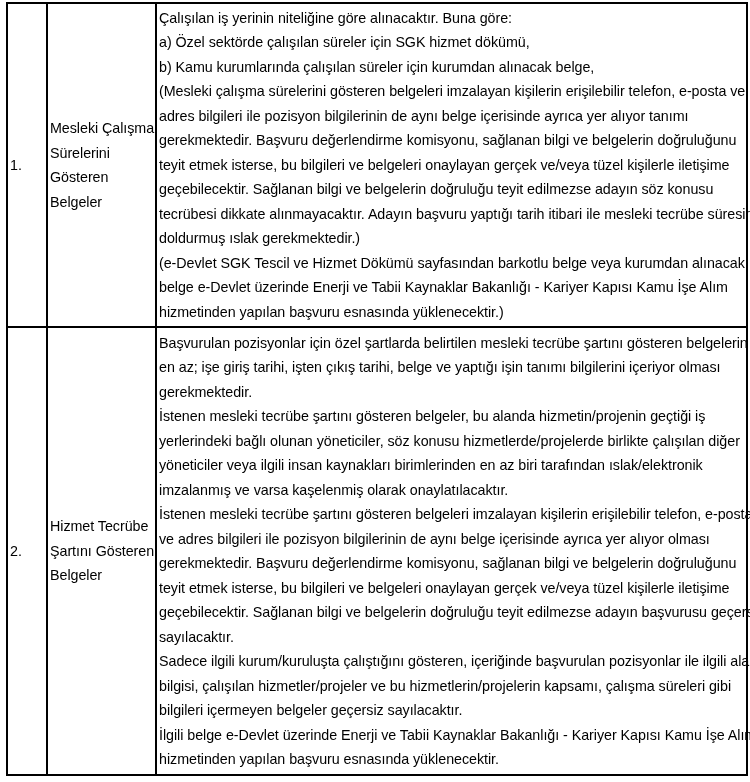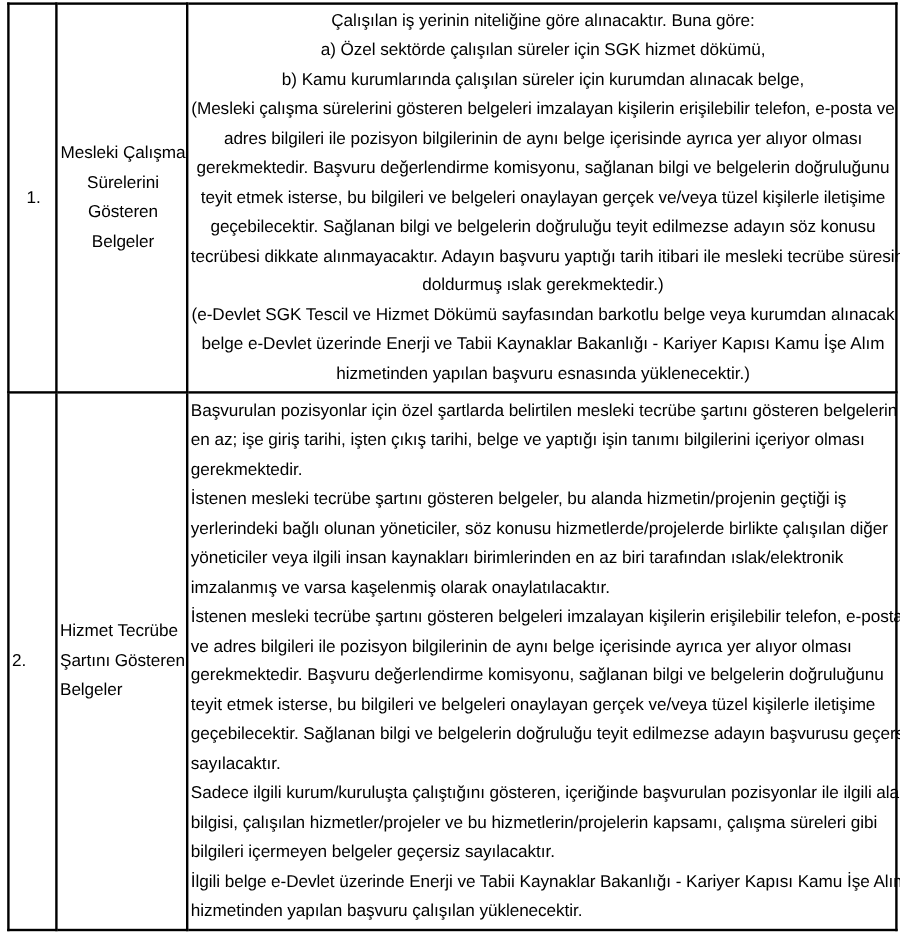--- a/index.html
+++ b/index.html
@@ -31,21 +31,21 @@
       vertical-align: middle;
       letter-spacing: -0.05px;
     }
     col.c-no { width: 40px; }
     col.c-title { width: 109px; }
     col.c-body { width: 591px; }
     td.cell-no { padding-left: 5px; }
     td.cell-title { padding-left: 3px; padding-right: 2px; margin-left: 20px; }
     td.cell-body { padding-left: 2px; padding-right: 2px; }
     .line { display: block; white-space: nowrap; }
-    tr.row-1 td { height: 322px; text-align: center; }
+    tr.row-1 td { height: 322px; }
     tr.row-2 td { height: 446px; }
   </style>
 </head>
 <body>
 
 <table class="doc-table">
   <colgroup>
     <col class="c-no">
     <col class="c-title">
     <col class="c-body">
@@ -57,21 +57,21 @@
         <span class="line">Mesleki Çalışma</span>
         <span class="line">Sürelerini</span>
         <span class="line">Gösteren</span>
         <span class="line">Belgeler</span>
       </td>
       <td class="cell-body">
         <span class="line">Çalışılan iş yerinin niteliğine göre alınacaktır. Buna göre:</span>
         <span class="line">a) Özel sektörde çalışılan süreler için SGK hizmet dökümü,</span>
         <span class="line">b) Kamu kurumlarında çalışılan süreler için kurumdan alınacak belge,</span>
         <span class="line">(Mesleki çalışma sürelerini gösteren belgeleri imzalayan kişilerin erişilebilir telefon, e-posta ve</span>
-        <span class="line">adres bilgileri ile pozisyon bilgilerinin de aynı belge içerisinde ayrıca yer alıyor olması</span>
+        <span class="line">adres bilgileri ile pozisyon bilgilerinin de aynı belge içerisinde ayrıca yer alıyor tanımı</span>
         <span class="line">gerekmektedir. Başvuru değerlendirme komisyonu, sağlanan bilgi ve belgelerin doğruluğunu</span>
         <span class="line">teyit etmek isterse, bu bilgileri ve belgeleri onaylayan gerçek ve/veya tüzel kişilerle iletişime</span>
         <span class="line">geçebilecektir. Sağlanan bilgi ve belgelerin doğruluğu teyit edilmezse adayın söz konusu</span>
         <span class="line">tecrübesi dikkate alınmayacaktır. Adayın başvuru yaptığı tarih itibari ile mesleki tecrübe süresini</span>
         <span class="line">doldurmuş ıslak gerekmektedir.)</span>
         <span class="line">(e-Devlet SGK Tescil ve Hizmet Dökümü sayfasından barkotlu belge veya kurumdan alınacak</span>
         <span class="line">belge e-Devlet üzerinde Enerji ve Tabii Kaynaklar Bakanlığı - Kariyer Kapısı Kamu İşe Alım</span>
         <span class="line">hizmetinden yapılan başvuru esnasında yüklenecektir.)</span>
       </td>
     </tr>
@@ -93,17 +93,17 @@
         <span class="line">İstenen mesleki tecrübe şartını gösteren belgeleri imzalayan kişilerin erişilebilir telefon, e-posta</span>
         <span class="line">ve adres bilgileri ile pozisyon bilgilerinin de aynı belge içerisinde ayrıca yer alıyor olması</span>
         <span class="line">gerekmektedir. Başvuru değerlendirme komisyonu, sağlanan bilgi ve belgelerin doğruluğunu</span>
         <span class="line">teyit etmek isterse, bu bilgileri ve belgeleri onaylayan gerçek ve/veya tüzel kişilerle iletişime</span>
         <span class="line">geçebilecektir. Sağlanan bilgi ve belgelerin doğruluğu teyit edilmezse adayın başvurusu geçersiz</span>
         <span class="line">sayılacaktır.</span>
         <span class="line">Sadece ilgili kurum/kuruluşta çalıştığını gösteren, içeriğinde başvurulan pozisyonlar ile ilgili alan</span>
         <span class="line">bilgisi, çalışılan hizmetler/projeler ve bu hizmetlerin/projelerin kapsamı, çalışma süreleri gibi</span>
         <span class="line">bilgileri içermeyen belgeler geçersiz sayılacaktır.</span>
         <span class="line">İlgili belge e-Devlet üzerinde Enerji ve Tabii Kaynaklar Bakanlığı - Kariyer Kapısı Kamu İşe Alım</span>
-        <span class="line">hizmetinden yapılan başvuru çalışılan yüklenecektir.</span>
+        <span class="line">hizmetinden yapılan başvuru esnasında yüklenecektir.</span>
       </td>
     </tr>
   </tbody>
 </table>
 
 </body></html>

